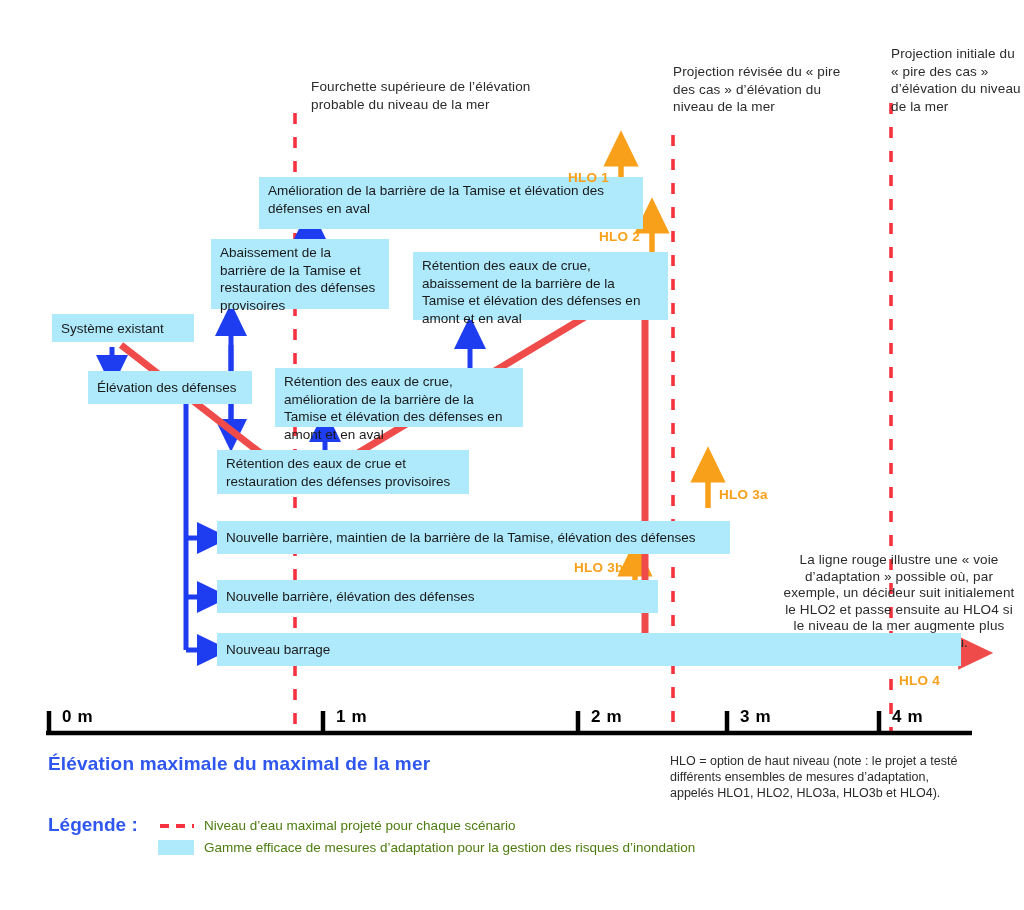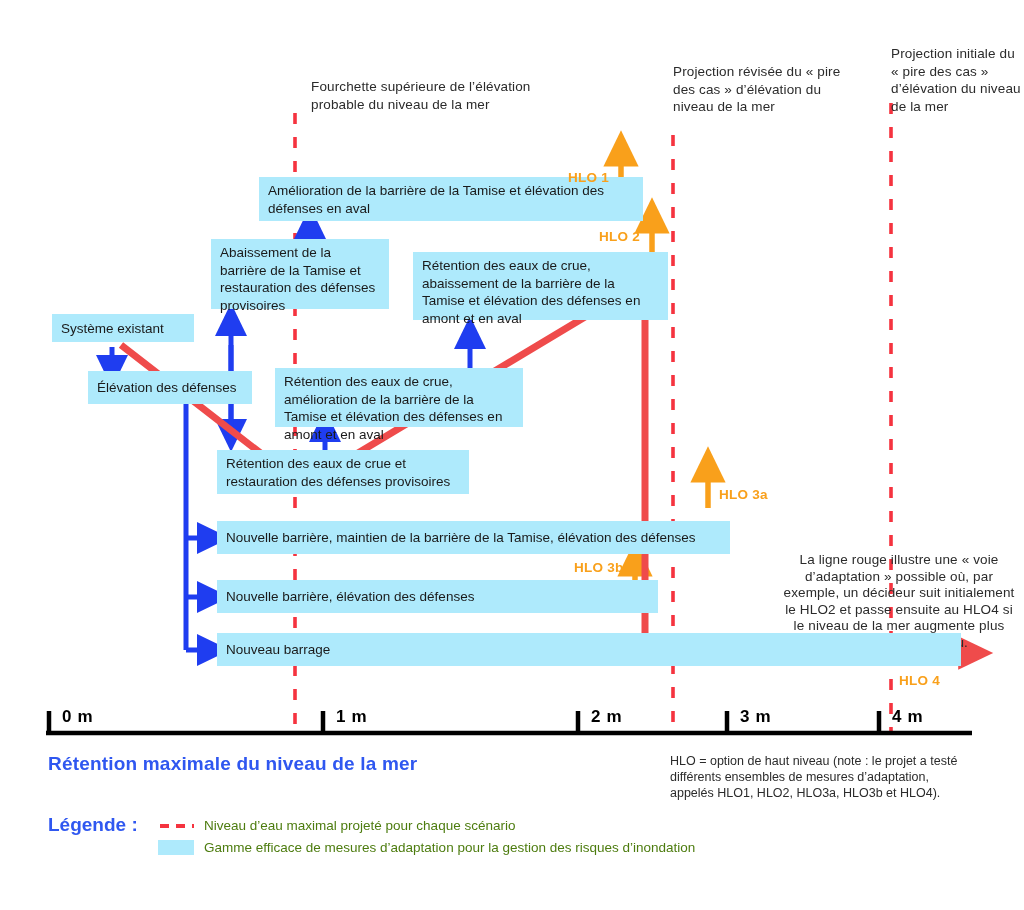--- a/index.html
+++ b/index.html
@@ -149,21 +149,21 @@
       <line x1="160" y1="826" x2="194" y2="826" stroke="#f5333f" stroke-width="4" stroke-dasharray="9 7"></line>
     </g>
   </svg>
 
   <div class="abs note" style="left:295px;top:78px;width:230px;margin-left:16px;">Fourchette supérieure de l’élévation probable du niveau de la mer</div>
 
   <div class="abs note" style="left:673px;top:63px;width:180px;">Projection révisée du « pire des cas » d’élévation du niveau de la mer</div>
 
   <div class="abs note" style="left:891px;top:45px;width:132px;">Projection initiale du « pire des cas » d’élévation du niveau de la mer</div>
 
-  <div class="abs box" style="left:259px;top:177px;width:384px;height:44px;">Amélioration de la barrière de la Tamise et élévation des défenses en aval</div>
+  <div class="abs box" style="left:259px;top:177px;width:384px;height:52px;">Amélioration de la barrière de la Tamise et élévation des défenses en aval</div>
 
   <div class="abs box" style="left:211px;top:239px;width:178px;height:70px;">Abaissement de la barrière de la Tamise et restauration des défenses provisoires</div>
 
   <div class="abs box" style="left:413px;top:252px;width:255px;height:68px;">Rétention des eaux de crue, abaissement de la barrière de la Tamise et élévation des défenses en amont et en aval</div>
 
   <div class="abs box vcenter" style="left:52px;top:314px;width:142px;height:28px;">Système existant</div>
 
   <div class="abs box vcenter" style="left:88px;top:371px;width:164px;height:33px;">Élévation des défenses</div>
 
   <div class="abs box" style="left:275px;top:368px;width:248px;height:59px;">Rétention des eaux de crue, amélioration de la barrière de la Tamise et élévation des défenses en amont et en aval</div>
@@ -183,21 +183,21 @@
   <div class="abs hlo" style="left:899px;top:673px;">HLO 4</div>
 
   <div class="abs note" style="left:783px;top:552px;width:232px;text-align:center;line-height:16.5px;">La ligne rouge illustre une « voie d’adaptation » possible où, par exemple, un décideur suit initialement le HLO2 et passe ensuite au HLO4 si le niveau de la mer augmente plus rapidement que prévu.</div>
 
   <div class="abs tick-label" style="left:62px;top:707px;">0 m</div>
   <div class="abs tick-label" style="left:336px;top:707px;">1 m</div>
   <div class="abs tick-label" style="left:591px;top:707px;">2 m</div>
   <div class="abs tick-label" style="left:740px;top:707px;">3 m</div>
   <div class="abs tick-label" style="left:892px;top:707px;">4 m</div>
 
-  <div class="abs axis-title" style="left:48px;top:753px;">Rétention maximale du niveau de la mer</div>
+  <div class="abs axis-title" style="left:48px;top:753px;">Élévation maximale du maximal de la mer</div>
 
   <div class="abs footnote" style="left:670px;top:753px;width:300px;">HLO = option de haut niveau (note : le projet a testé différents ensembles de mesures d’adaptation, appelés HLO1, HLO2, HLO3a, HLO3b et HLO4).</div>
 
   <div class="abs legend-title" style="left:48px;top:814px;">Légende :</div>
 
   <div class="abs legend-text" style="left:204px;top:818px;width:600px;">Niveau d’eau maximal projeté pour chaque scénario</div>
 
   <div class="abs legend-swatch" style="left:158px;top:840px;"></div>
 
   <div class="abs legend-text" style="left:204px;top:840px;width:650px;">Gamme efficace de mesures d’adaptation pour la gestion des risques d’inondation</div>

